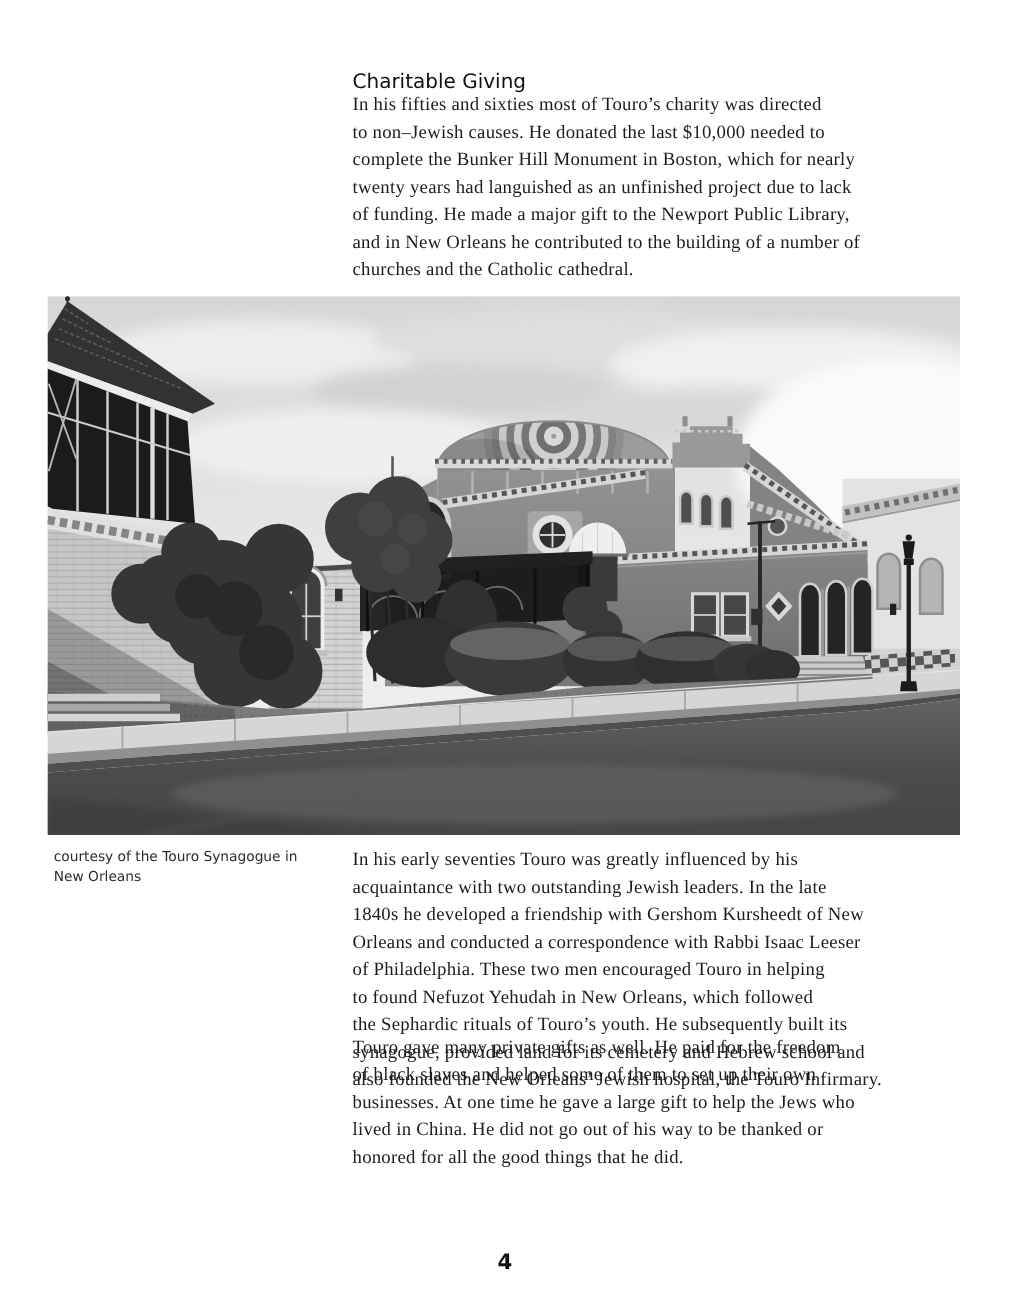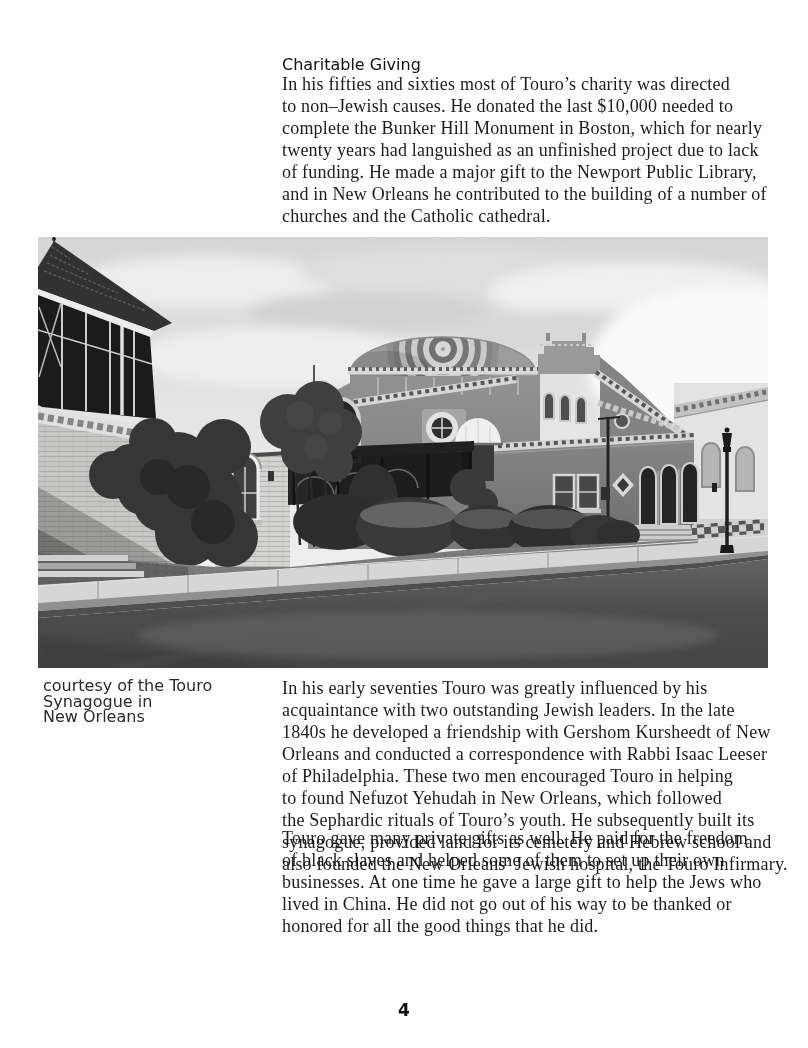--- a/index.html
+++ b/index.html
@@ -15,33 +15,33 @@
   .heading {
     left:282px; top:44px;
     font-family:"DejaVu Sans", sans-serif;
     font-weight:normal;
     font-size:16px;
     letter-spacing:0px;
     color:#101010;
   }
   .body-text {
     width:510px;
-    font-size:18px;
+    font-size:15px;
     line-height:22px;
     letter-spacing:0.2px;
     white-space:pre-line;
     color:#1c1c1c;
   }
   #para1 { left:282px; top:73px; }
   #para2 { left:282px; top:677px; }
   #para3 { left:282px; top:827px; }
   .photo-caption {
     left:43px; top:678px; width:235px;
     font-family:"DejaVu Sans", sans-serif;
-    font-size:16px;
+    font-size:11px;
     line-height:15.5px;
     color:#2a2a2a;
     white-space:pre-line;
   }
   .page-number {
     left:0; top:1000px; width:808px;
     text-align:center;
     font-family:"DejaVu Sans", sans-serif;
     font-weight:bold;
     font-size:17px;

